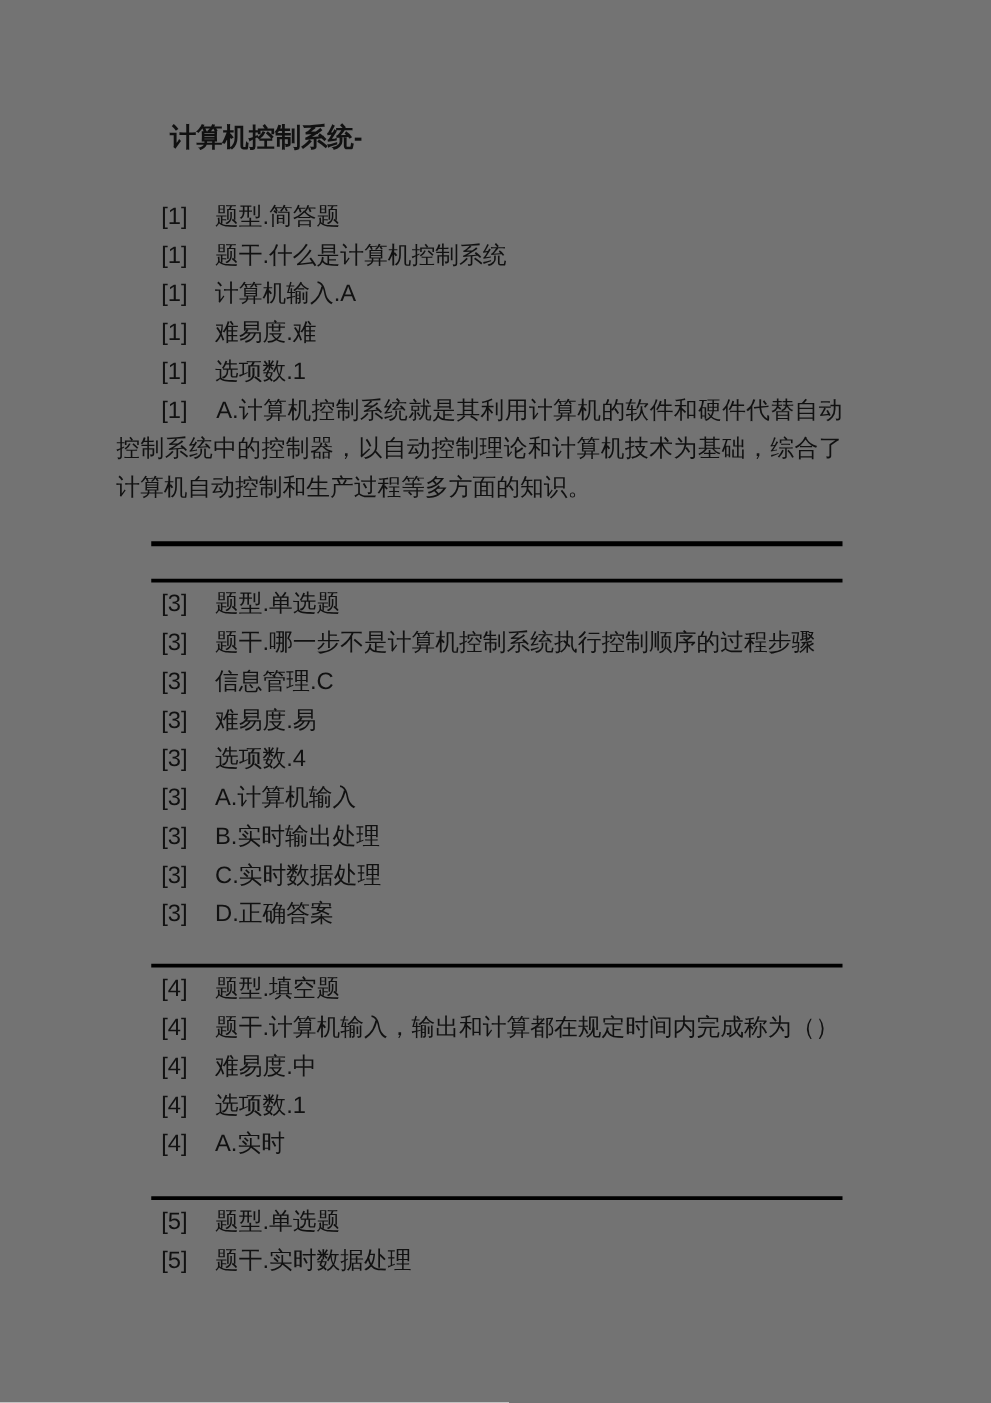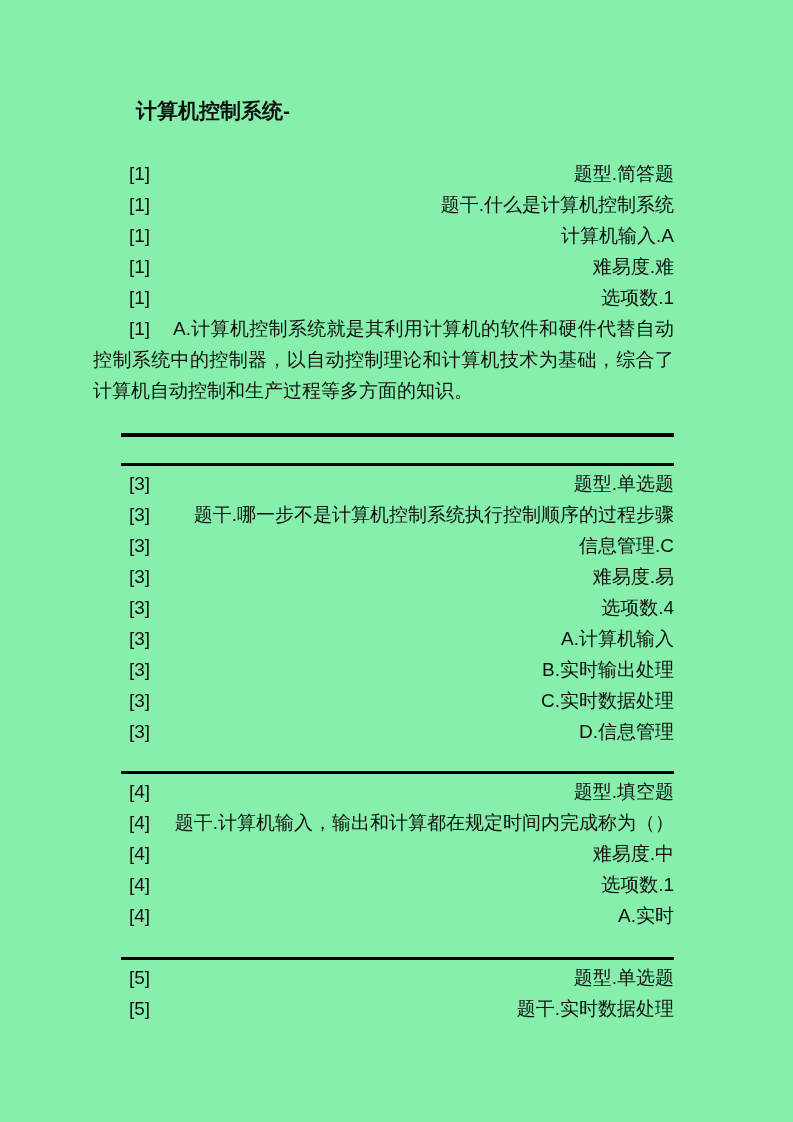--- a/index.html
+++ b/index.html
@@ -1,20 +1,20 @@
 <!DOCTYPE html>
 <html><head>
 <meta charset="utf-8">
 <style>
   html, body { margin: 0; padding: 0; background: #ffffff; }
   .page {
     position: relative;
     width: 793px;
     height: 1122px;
-    background: #86efac;
+    background: #737373;
     color: #111111;
     font-family: "Liberation Sans", "DejaVu Sans", sans-serif;
     overflow: hidden;
   }
   .content {
     margin-left: 93px;
     width: 581px;
     padding-top: 98px;
   }
   .title {
@@ -26,21 +26,21 @@
   .sec { margin: 0; }
   .sec-1 { margin-top: 34px; }
   .sec-3, .sec-4, .sec-5 { margin-top: 2px; }
   .line {
     display: flex;
     margin-left: 36px;
     font-size: 19px;
     line-height: 31px;
   }
   .line .num { flex: 0 0 43px; }
-  .line .txt { flex: 1 1 auto; white-space: nowrap; text-align: right; }
+  .line .txt { flex: 1 1 auto; white-space: nowrap; }
   .para {
     margin: 0;
     font-size: 19px;
     line-height: 31px;
     text-align: justify;
     text-indent: 36px;
   }
   .para .num {
     display: inline-block;
     width: 44px;
@@ -120,21 +120,21 @@
       <div class="line">
         <span class="num">[3]</span>
         <span class="txt">B.实时输出处理</span>
       </div>
       <div class="line">
         <span class="num">[3]</span>
         <span class="txt">C.实时数据处理</span>
       </div>
       <div class="line">
         <span class="num">[3]</span>
-        <span class="txt">D.信息管理</span>
+        <span class="txt">D.正确答案</span>
       </div>
     </section>
 
     <div class="hr hr-c"></div>
 
     <section class="sec sec-4">
       <div class="line">
         <span class="num">[4]</span>
         <span class="txt">题型.填空题</span>
       </div>

